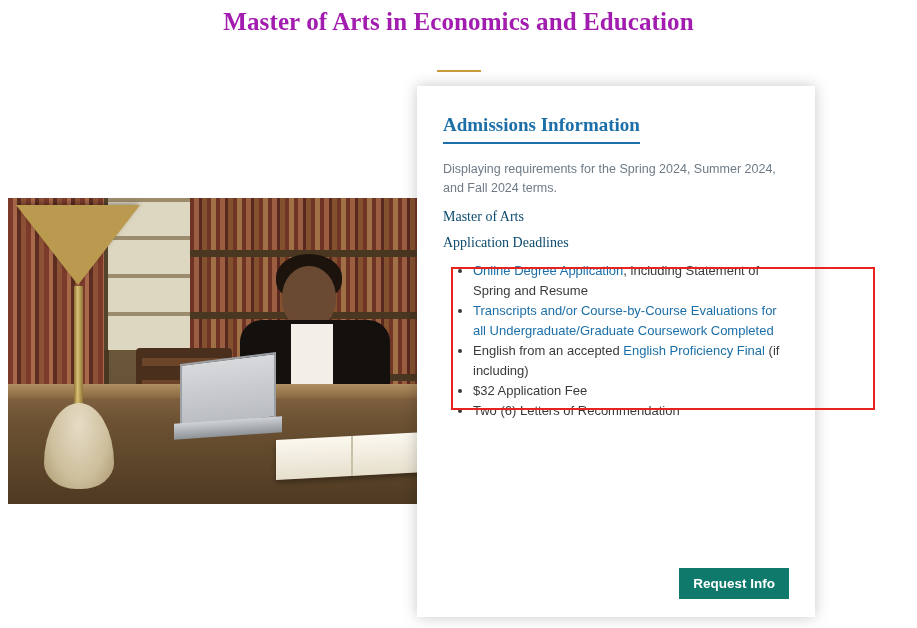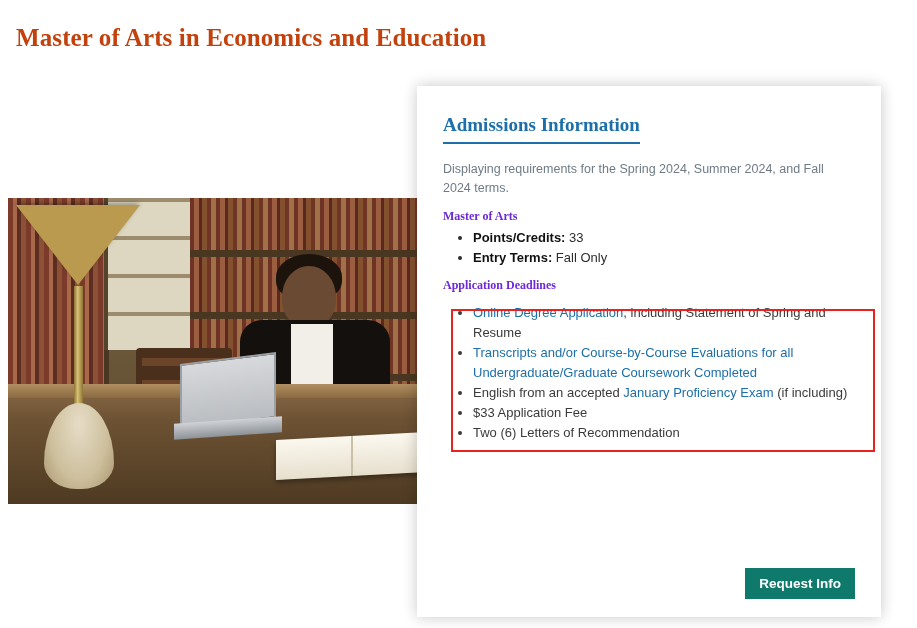--- a/index.html
+++ b/index.html
@@ -10,26 +10,27 @@
     width: 917px;
     height: 628px;
     background: #ffffff;
     font-family: "Liberation Sans", sans-serif;
     position: relative;
     overflow: hidden;
   }
 
   
   #page-title {
+    text-align: center;
     font-family: "Liberation Serif", serif;
     font-weight: bold;
     font-size: 25px;
-    color: #c2410c;
+    color: #a21caf;
     letter-spacing: 0.1px;
-    margin: 16px;
+    margin: 0;
     padding-top: 8px;
   }
   #title-rule {
     width: 44px;
     height: 2px;
     background: #c89b3c;
     margin: 34px auto 0 auto;
   }
 
   
@@ -148,21 +149,21 @@
   #photo .book:after {
     content: ""; position: absolute; left: 50%; top: 0; width: 2px; height: 100%;
     background: #c9c0a8;
   }
 
   
   #card {
     position: absolute;
     left: 417px;
     top: 86px;
-    width: 464px;
+    width: 398px;
     height: 531px;
     background: #ffffff;
     box-shadow: 0 0 14px rgba(0,0,0,.22);
     box-sizing: border-box;
     padding: 28px 26px 0 26px;
   }
   #card-title {
     font-family: "Liberation Serif", serif;
     font-weight: bold;
     font-size: 19px;
@@ -173,23 +174,23 @@
     border-bottom: 2px solid #1c6fa8;
   }
   .intro {
     font-size: 12.5px;
     color: #6e7b86;
     line-height: 1.55;
     margin: 16px 0 2px 0;
   }
   .sec-head {
     font-family: "Liberation Serif", serif;
-    font-weight: bold;
-    font-size: 12px;
-    color: #6d28d9;
+    font-weight: normal;
+    font-size: 14px;
+    color: #0c4a6e;
     margin: 10px 0 4px 0;
   }
   ul.facts {
     margin: 2px 0 4px 0;
     padding-left: 30px;
     list-style: disc;
   }
   ul.facts li {
     font-size: 13px;
     color: #2d2d2d;
@@ -283,48 +284,38 @@
   <div class="lamp-base"></div>
 </div>
 
 <div id="card">
 
   <h2 id="card-title">Admissions Information</h2>
 
   <p class="intro">Displaying requirements for the Spring 2024, Summer 2024, and Fall 2024 terms.</p>
 
   <h3 class="sec-head">Master of Arts</h3>
-  <ul class="facts">
-    <li>
-      <b>Points/Credits:</b>
-      <span>33</span>
-    </li>
-    <li>
-      <b>Entry Terms:</b>
-      <span>Fall Only</span>
-    </li>
-  </ul>
 
   <h3 class="sec-head">Application Deadlines</h3>
 
 
   <div id="supp-wrap">
     <div id="supp-box"></div>
     <ul class="supp">
       <li>
         <a href="#">Online Degree Application</a><span>, including Statement of Spring and Resume</span>
       </li>
       <li>
         <a href="#">Transcripts and/or Course-by-Course Evaluations for all Undergraduate/Graduate Coursework Completed</a>
       </li>
       <li>
-        <span>English from an accepted </span><a href="#">January Proficiency Exam</a><span> (if including)</span>
-      </li>
-      <li>
-        <span>$33 Application Fee</span>
+        <span>English from an accepted </span><a href="#">English Proficiency Final</a><span> (if including)</span>
+      </li>
+      <li>
+        <span>$32 Application Fee</span>
       </li>
       <li>
         <span>Two (6) Letters of Recommendation</span>
       </li>
     </ul>
   </div>
 
   <div id="card-actions">
     <button class="btn btn-request">Request Info</button>
   </div>

